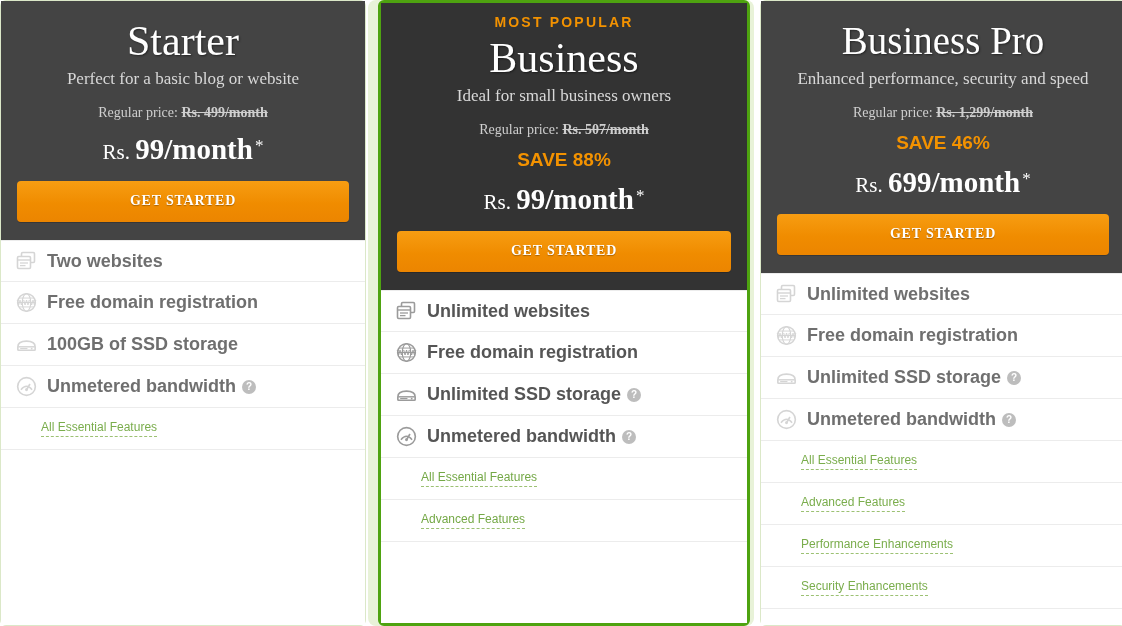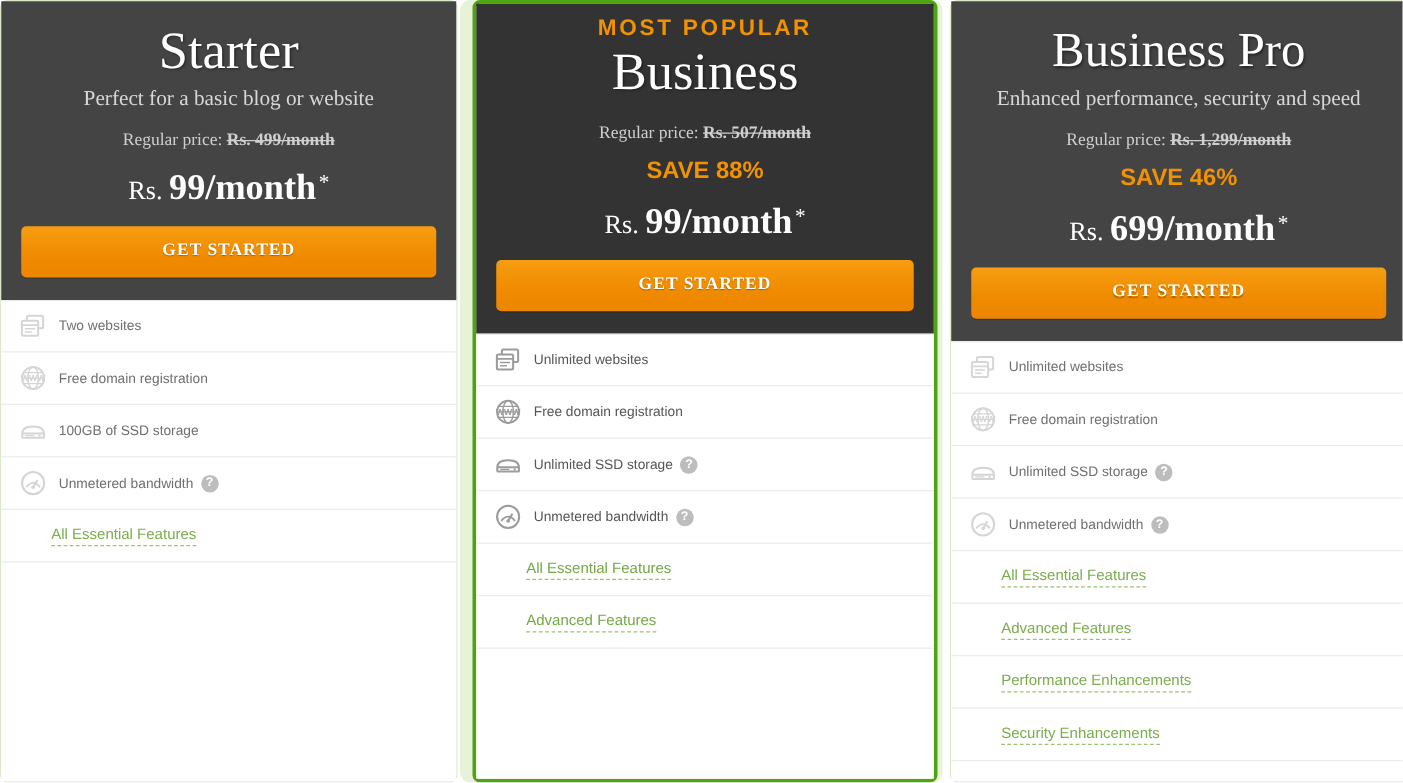--- a/index.html
+++ b/index.html
@@ -66,21 +66,21 @@
     flex: 0 0 auto;
   }
   .plan-featured .card-header {
     background: #333333;
     padding-top: 10px;
   }
 
   .badge-most-popular {
     color: #f39200;
     font-family: "Liberation Sans", sans-serif;
-    font-size: 18px;
+    font-size: 14px;
     font-weight: bold;
     letter-spacing: 2.2px;
     line-height: 18px;
     height: 18px;
     margin-bottom: 1px;
   }
 
   .plan-name {
     font-family: "Liberation Serif", serif;
     font-size: 42px;
@@ -183,23 +183,24 @@
     margin-right: 8px;
     display: flex;
     align-items: center;
     justify-content: center;
     color: #d5d5d5;
   }
   .plan-featured .feature-icon { color: #9b9b9b; }
 
   .feature-label {
     font-family: "Liberation Sans", sans-serif;
-    font-size: 11px;
+    font-size: 18px;
     color: #6f6f6f;
     white-space: nowrap;
+    font-weight: bold;
   }
   .plan-featured .feature-label { color: #555555; }
 
   .help-icon {
     display: inline-flex;
     align-items: center;
     justify-content: center;
     width: 14px;
     height: 14px;
     border-radius: 50%;
@@ -304,20 +305,21 @@
           <div class="filler"></div>
         </div>
       </div>
     </div>
     <div class="card-wrap-2">
       <div class="featured-halo" style="left: -10px;"></div>
       <div class="plan-card plan-featured">
         <div class="card-header">
           <div class="badge-most-popular">MOST POPULAR</div>
           <div class="plan-name">Business</div>
+          <div class="plan-tagline">Ideal for small business owners</div>
           <div class="regular-price-line"><span>Regular price:</span> <span class="regular-price-value">Rs. 507/month</span></div>
           <div class="save-line">SAVE 88%</div>
           <div class="current-price"><span class="currency">Rs.</span> <span class="amount">99/month</span><span class="asterisk">*</span></div>
           <button class="cta-button">GET STARTED</button>
         </div>
         <div class="features-list">
           <div class="feature-row">
             <span class="feature-icon">
               <svg width="24" height="24" viewBox="0 0 24 24" fill="none">
                 <rect x="7.5" y="3.5" width="13" height="10" rx="1.2" stroke="currentColor" stroke-width="1.6"></rect>

